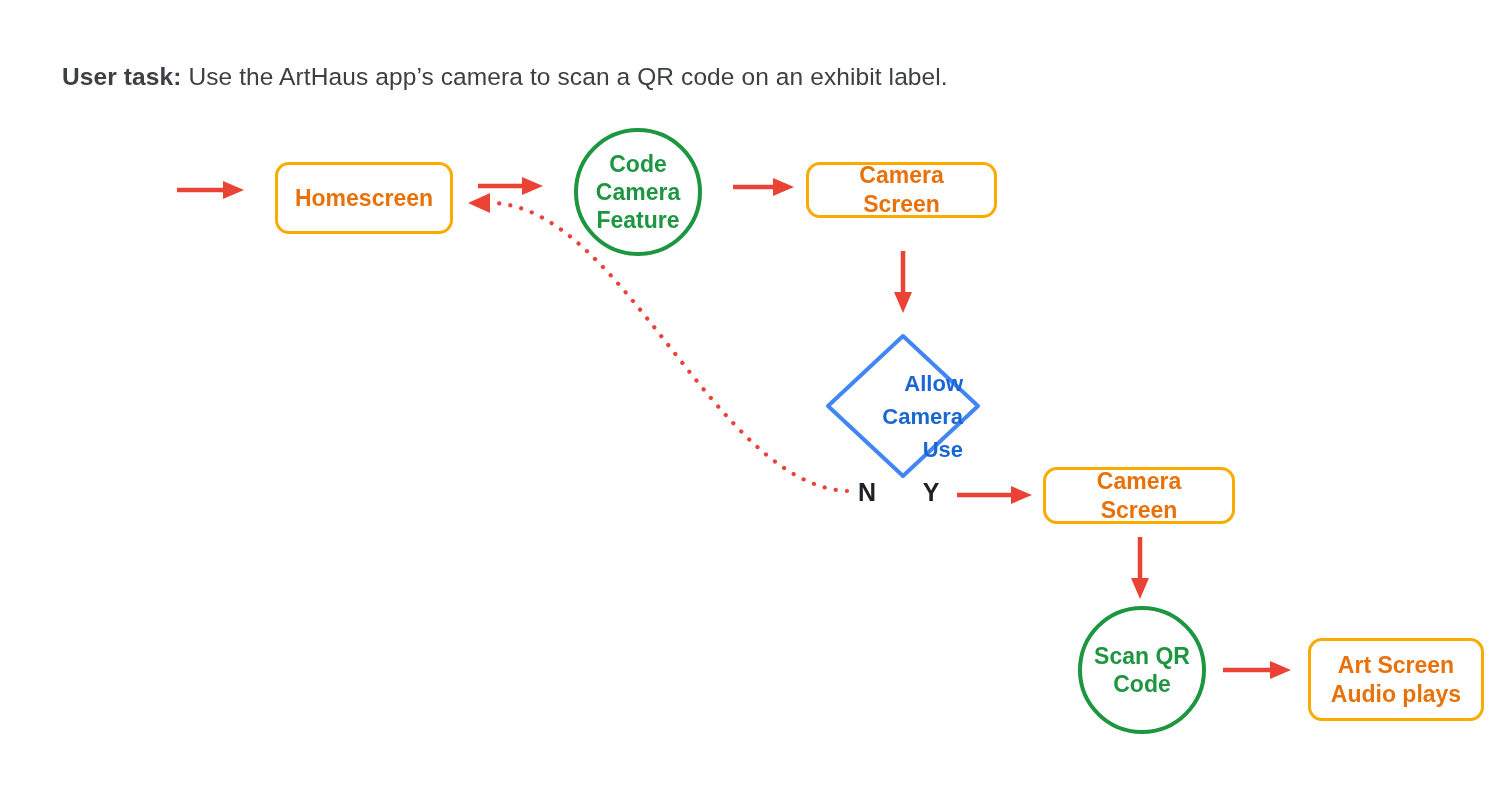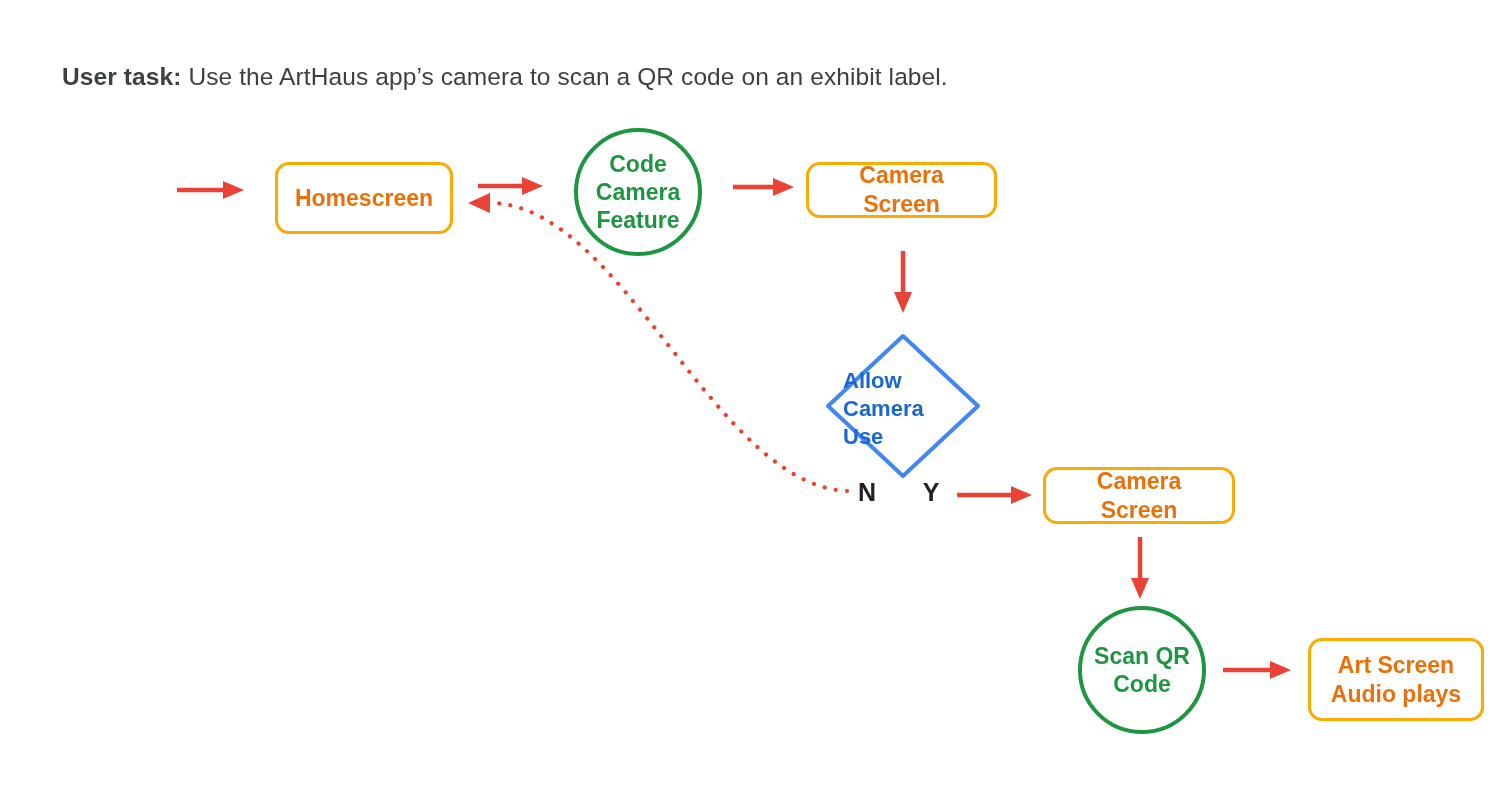--- a/index.html
+++ b/index.html
@@ -61,25 +61,25 @@
   .box {
     border: 3.5px solid var(--orange-border);
     border-radius: 14px;
     color: var(--orange-text);
     font-size: 23px;
     line-height: 29px;
     padding: 0 11px;
   }
   .diamond-label {
     position: absolute;
-    text-align: left;
+    text-align: right;
     font-weight: 700;
     color: var(--blue-text);
     font-size: 22px;
-    line-height: 28px;
+    line-height: 33px;
   }
   .branch-label {
     position: absolute;
     font-weight: 700;
     color: var(--branch-label);
     font-size: 25px;
     text-align: center;
     width: 30px;
   }
   .arrow-line {

